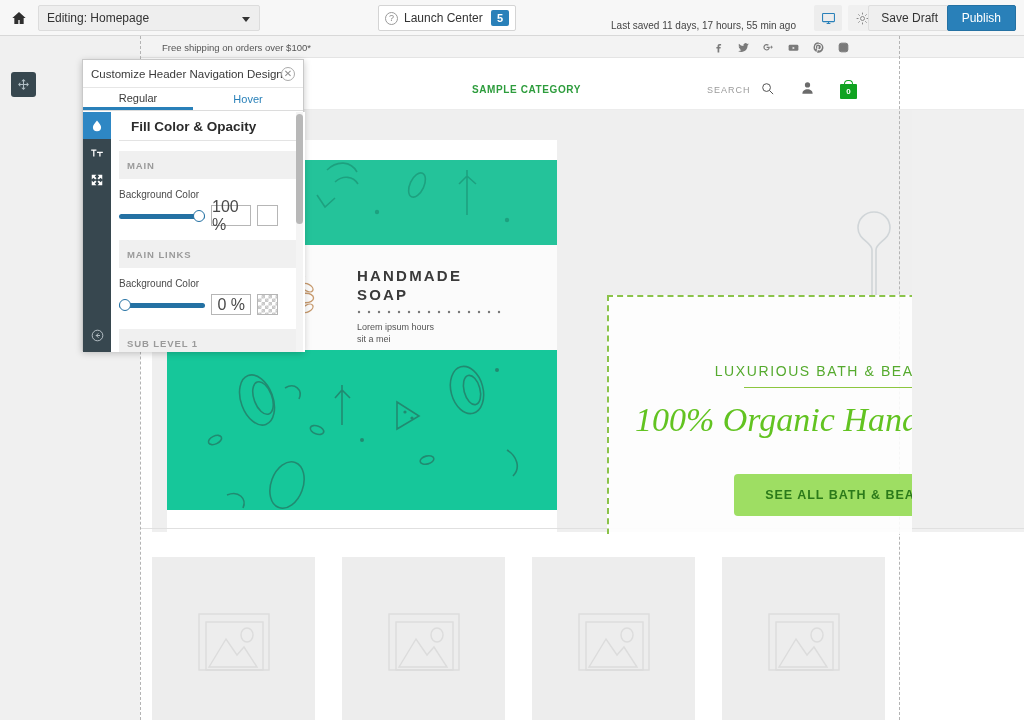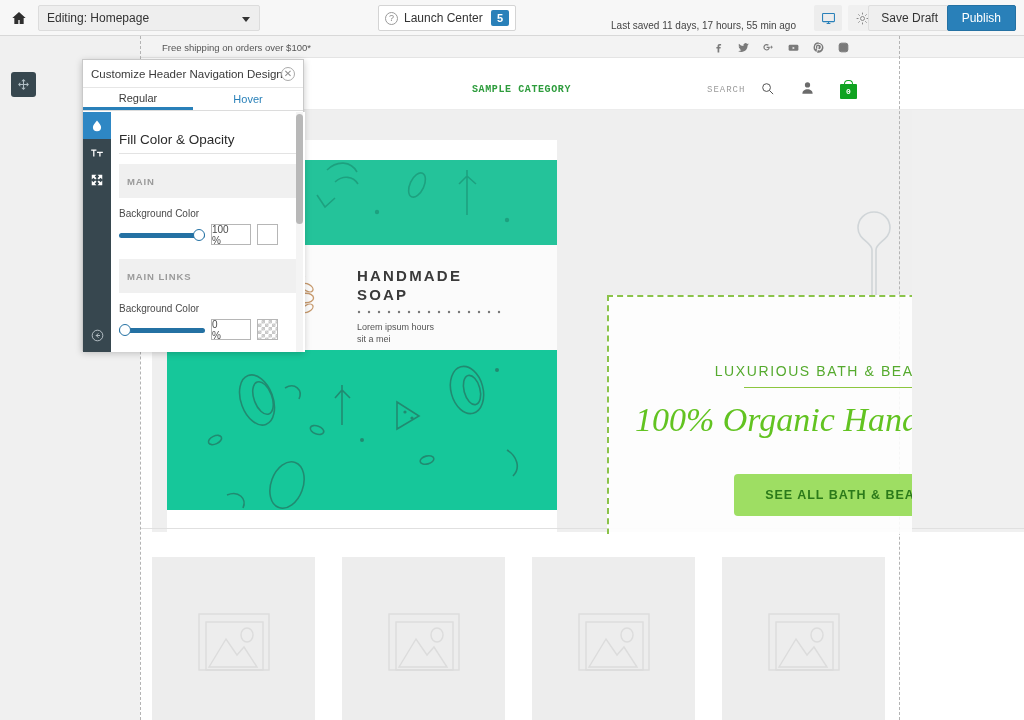--- a/index.html
+++ b/index.html
@@ -58,21 +58,21 @@
   .guide-v { position: absolute; top: 0; height: 684px; width: 0; border-left: 1px dashed #b4b4b4; z-index: 6; }
   #guide-left { left: 140px; }
   #guide-right { left: 899px; }
 
   .topbar-strip { position: absolute; left: 140px; top: 0; width: 884px; height: 22px; background: #f3f3f3; }
   .topbar-strip::after { content:""; position:absolute; left:0; bottom:0; width:884px; height:1px; background:#e4e4e4; }
   .ship-note { position: absolute; left: 22px; top: 6px; font-size: 9.5px; color: #555; }
   .social { position: absolute; right: 174px; top: 4px; display: flex; gap: 12px; align-items: center; }
   .social svg { width: 13px; height: 13px; fill: #7a7a7a; }
 
-  .site-header { position: absolute; left: 140px; top: 22px; width: 884px; height: 52px; background: #fff; font-family: Liberation Mono, monospace; }
+  .site-header { position: absolute; left: 140px; top: 22px; width: 884px; height: 52px; background: #fff; }
   .site-header::after { content:""; position:absolute; left:0; bottom:0; width:884px; height:1px; background:#ececec; }
   .cat-link { position: absolute; left: 332px; top: 26px; font-size: 10px; font-weight: bold; letter-spacing: .6px; color: #2d9c3c; }
   .search-label { position: absolute; left: 567px; top: 27px; font-size: 9px; letter-spacing: 1px; color: #9b9b9b; }
   .search-glass { position: absolute; left: 620px; top: 23px; }
   .search-glass svg { width: 15px; height: 15px; stroke: #555; fill: none; stroke-width: 1.6; }
   .acct-icon { position: absolute; left: 660px; top: 22px; }
   .acct-icon svg { width: 15px; height: 16px; fill: #6b6b6b; }
   .cart-icon { position: absolute; left: 700px; top: 22px; width: 17px; height: 19px; }
   .cart-body { position:absolute; left:0; top:4px; width:17px; height:15px; background:#0fa320; border-radius:1px; }
   .cart-handle { position:absolute; left:4px; top:0px; width:9px; height:7px; border:1.6px solid #0fa320;
@@ -129,33 +129,33 @@
   .ptab.active { color: #3a3a3a; border-bottom: 3px solid #2980b9; }
   .panel-body { position: absolute; left: 0; top: 52px; width: 222px; height: 240px; display: flex; }
   .rail { width: 28px; background: #37474f; position: relative; }
   .rail-btn { height: 27px; display: flex; align-items: center; justify-content: center; }
   .rail-btn.active { background: #2e87c4; }
   .rail-btn svg { width: 14px; height: 14px; fill: #fff; }
   .rail-back { position: absolute; bottom: 6px; left: 0; width: 28px; height: 22px;
                display:flex; align-items:center; justify-content:center; }
   .rail-back svg { width: 15px; height: 15px; stroke: #cfd8dc; fill: none; stroke-width: 1.3; }
   .content { flex: 1; position: relative; background: #fff; overflow: hidden; padding: 0 8px; }
-  .sect-title { font-size: 13.5px; font-weight: normal; color: #2b2b2b; padding: 20px 0 6px 0; }
+  .sect-title { font-size: 13.5px; font-weight: bold; color: #2b2b2b; padding: 7px 0 6px 0; margin-left: 12px; }
   .sect-rule { height: 1px; background: #e3e3e3; margin-bottom: 10px; }
-  .group-hdr { background: #f0f0f0; height: 34px; display: flex; align-items: center; padding: 0 8px;
+  .group-hdr { background: #f0f0f0; height: 28px; display: flex; align-items: center; padding: 0 8px;
                font-size: 9.5px; font-weight: bold; letter-spacing: .9px; color: #9a9a9a; margin-bottom: 10px; }
   .field-label { font-size: 10px; color: #4a4a4a; margin-bottom: 5px; }
   .ctrl-row { display: flex; align-items: center; gap: 6px; margin-bottom: 14px; }
   .slider { position: relative; width: 86px; height: 14px; }
   .slider-track { position: absolute; top: 5px; left: 0; width: 86px; height: 5px; background: #2471a3; border-radius: 3px; }
   .slider-knob { position: absolute; top: 1px; width: 12px; height: 12px; background: #fff;
                  border: 1.5px solid #2471a3; border-radius: 50%; }
   .pct-box { width: 40px; height: 21px; border: 1px solid #b6b6b6; background:#fff;
-             font-size: 10px; color: #4a4a4a; display: flex; align-items: center;
-             justify-content: flex-end; padding-right: 21px; }
+             font-size: 16px; color: #4a4a4a; display: flex; align-items: center;
+             justify-content: flex-end; padding-right: 5px; }
   .swatch { width: 21px; height: 21px; border: 1px solid #b6b6b6; }
   .swatch.white { background: #fff; }
   .swatch.alpha { background-image:
       linear-gradient(45deg,#c8c8c8 25%,transparent 25%,transparent 75%,#c8c8c8 75%),
       linear-gradient(45deg,#c8c8c8 25%,transparent 25%,transparent 75%,#c8c8c8 75%);
       background-size: 7px 7px; background-position: 0 0, 3.5px 3.5px; background-color: #fff; }
   .pscroll { position: absolute; right: 2px; top: 0; width: 7px; height: 240px; background: #f4f4f4; }
   .pscroll-thumb { position: absolute; top: 2px; left: 0; width: 7px; height: 110px; background: #b8b8b8; border-radius: 4px; }
 
   .move-handle { position: absolute; left: 11px; top: 72px; width: 25px; height: 25px;

